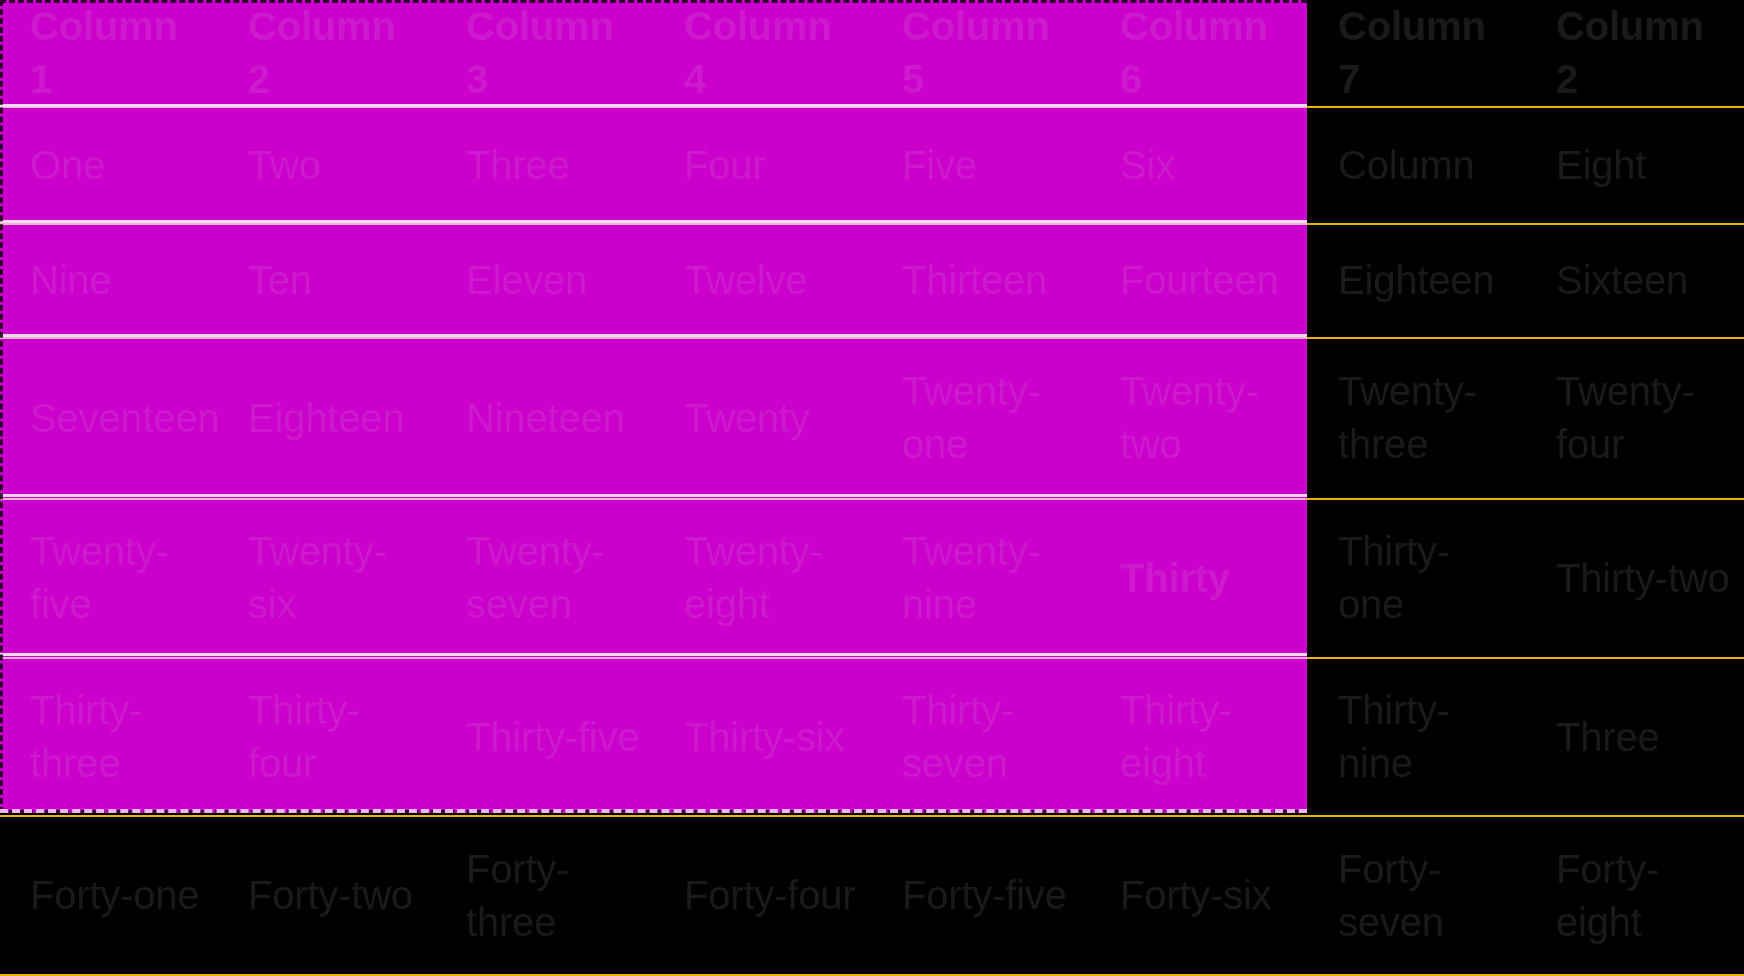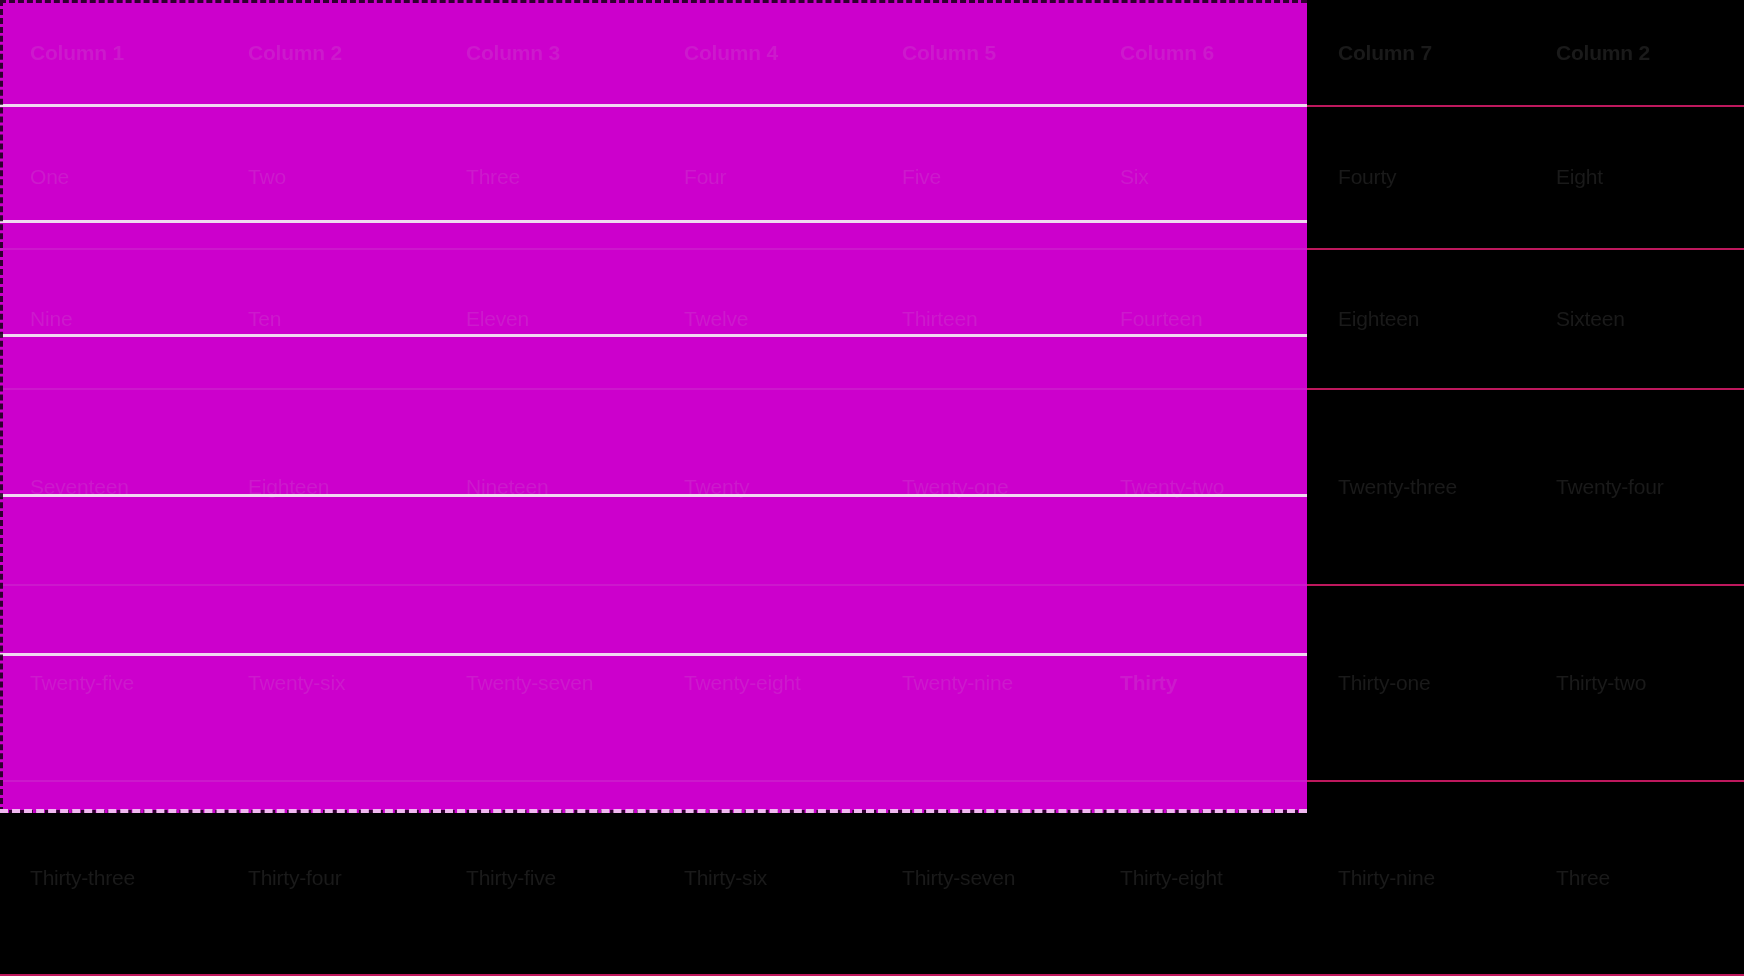--- a/index.html
+++ b/index.html
@@ -38,25 +38,25 @@
   }
 
   table.data-table col { width: 218px; }
 
   table.data-table th,
   table.data-table td {
     vertical-align: middle;
     text-align: left;
     padding: 0 14px 0 30px;
     color: #1a1a1a;
-    font-size: 21px;
+    font-size: 40px;
     line-height: 1.33;
     font-weight: 400;
     letter-spacing: -0.2px;
-    border-bottom: 2px solid #be185d;
+    border-bottom: 2px solid #eab308;
     background: transparent;
   }
 
   table.data-table th {
     font-weight: 700;
   }
 
   table.data-table td.bold-cell {
     font-weight: 700;
   }
@@ -140,21 +140,21 @@
         </tr>
       </thead>
       <tbody>
         <tr class="r-0">
           <td>One</td>
           <td>Two</td>
           <td>Three</td>
           <td>Four</td>
           <td>Five</td>
           <td>Six</td>
-          <td>Fourty</td>
+          <td>Column</td>
           <td>Eight</td>
         </tr>
         <tr class="r-1">
           <td>Nine</td>
           <td>Ten</td>
           <td>Eleven</td>
           <td>Twelve</td>
           <td>Thirteen</td>
           <td>Fourteen</td>
           <td>Eighteen</td>
@@ -183,20 +183,30 @@
         <tr class="r-4">
           <td>Thirty-three</td>
           <td>Thirty-four</td>
           <td>Thirty-five</td>
           <td>Thirty-six</td>
           <td>Thirty-seven</td>
           <td>Thirty-eight</td>
           <td>Thirty-nine</td>
           <td>Three</td>
         </tr>
+        <tr class="r-5">
+          <td>Forty-one</td>
+          <td>Forty-two</td>
+          <td>Forty-three</td>
+          <td>Forty-four</td>
+          <td>Forty-five</td>
+          <td>Forty-six</td>
+          <td>Forty-seven</td>
+          <td>Forty-eight</td>
+        </tr>
       </tbody>
     </table>
   </div>
 
   <div id="selection-overlay"></div>
 
   <div class="hl-sep" style="top:104px"></div>
   <div class="hl-sep" style="top:220px"></div>
   <div class="hl-sep" style="top:334px"></div>
   <div class="hl-sep" style="top:494px"></div>

